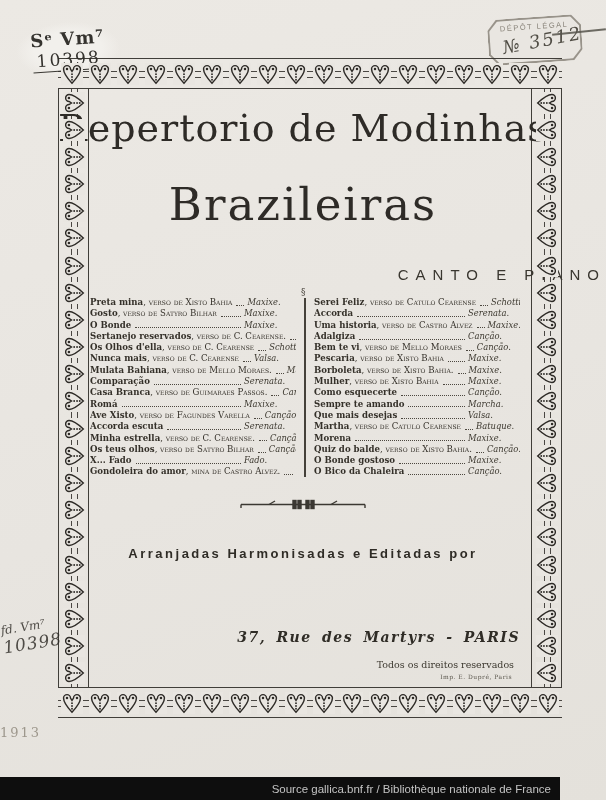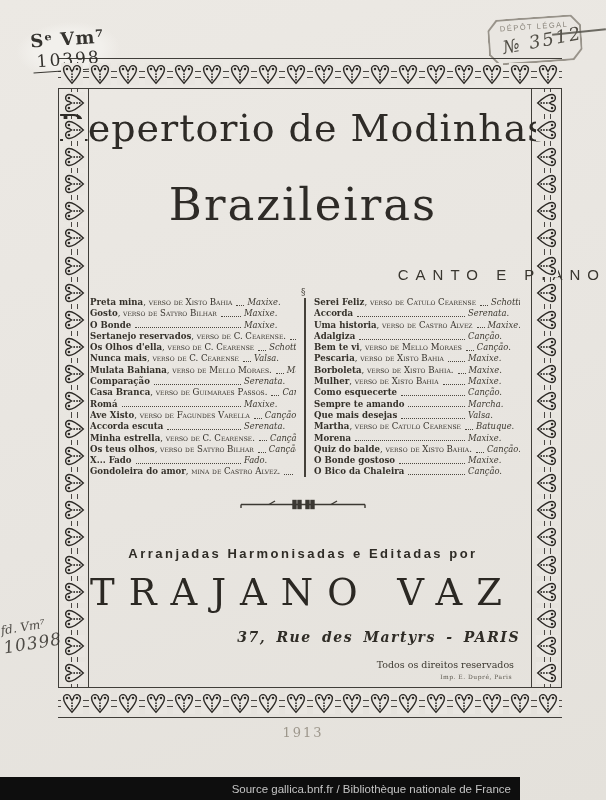--- a/index.html
+++ b/index.html
@@ -67,23 +67,23 @@
   
   .orn-divider{position:absolute;left:50%;top:496px;transform:translateX(-50%)}
   .arranged{position:absolute;left:0;right:0;top:546px;text-align:center;
             font-family:"Liberation Sans",sans-serif;font-weight:bold;font-size:13px;letter-spacing:2.5px;color:#2f2c26}
   .pubname{position:absolute;left:0;right:0;top:571px;text-align:center;font-size:37px;letter-spacing:14px;color:#2b2823}
   .address{position:absolute;right:86px;top:629px;font-style:italic;font-weight:bold;font-size:14px;
            letter-spacing:1.5px;word-spacing:4px;color:#2f2c26}
   .property{position:absolute;left:96px;top:658px;font-size:11.5px;letter-spacing:3px;color:#363229}
   .rights{position:absolute;right:92px;top:659px;font-size:9.5px;color:#3c382f}
   .imprint{position:absolute;right:94px;top:673px;font-size:6px;letter-spacing:.5px;color:#5a564d}
-  .year{position:absolute;left:0;right:0;top:725px;text-align:center;font-size:13px;letter-spacing:2px;color:#9d978c}
+  .year{position:absolute;left:0;right:0;top:725px;text-align:left;font-size:13px;letter-spacing:2px;color:#9d978c}
   
-  .source-bar{position:absolute;left:0;top:777px;width:520px;height:23px;background:var(--barbg);
+  .source-bar{position:absolute;left:0;top:777px;width:560px;height:23px;background:var(--barbg);
               display:flex;align-items:center;justify-content:flex-end;padding-right:9px;
               font-family:"Liberation Sans",sans-serif;font-size:11.5px;color:var(--bartext)}
 </style>
 </head>
 <body>
 
 <div class="page">
 
   <div class="stamp1">
     <div class="s1l1">Sᵉ Vm⁷</div>
@@ -1205,21 +1205,20 @@
         <line x1="94" y1="8.5" x2="100" y2="5"></line>
         <rect x="56" y="4.5" width="3" height="8"></rect>
         <rect x="61" y="4.5" width="3" height="8"></rect>
         <rect x="69" y="4.5" width="3" height="8"></rect>
         <rect x="74" y="4.5" width="3" height="8"></rect>
       </g>
     </svg>
   </div>
 
   <div class="arranged">Arranjadas Harmonisadas e Editadas por</div>
-  <div class="pubname">TRAJANO VAZ</div>
   <div class="address">37, Rue des Martyrs - PARIS</div>
 
   <div class="rights">Todos os direitos reservados</div>
   <div class="imprint">Imp. E. Dupré, Paris</div>
   <div class="year">1913</div>
 
   <div class="source-bar">
     <span>Source gallica.bnf.fr / Bibliothèque nationale de France</span>
   </div>
 

